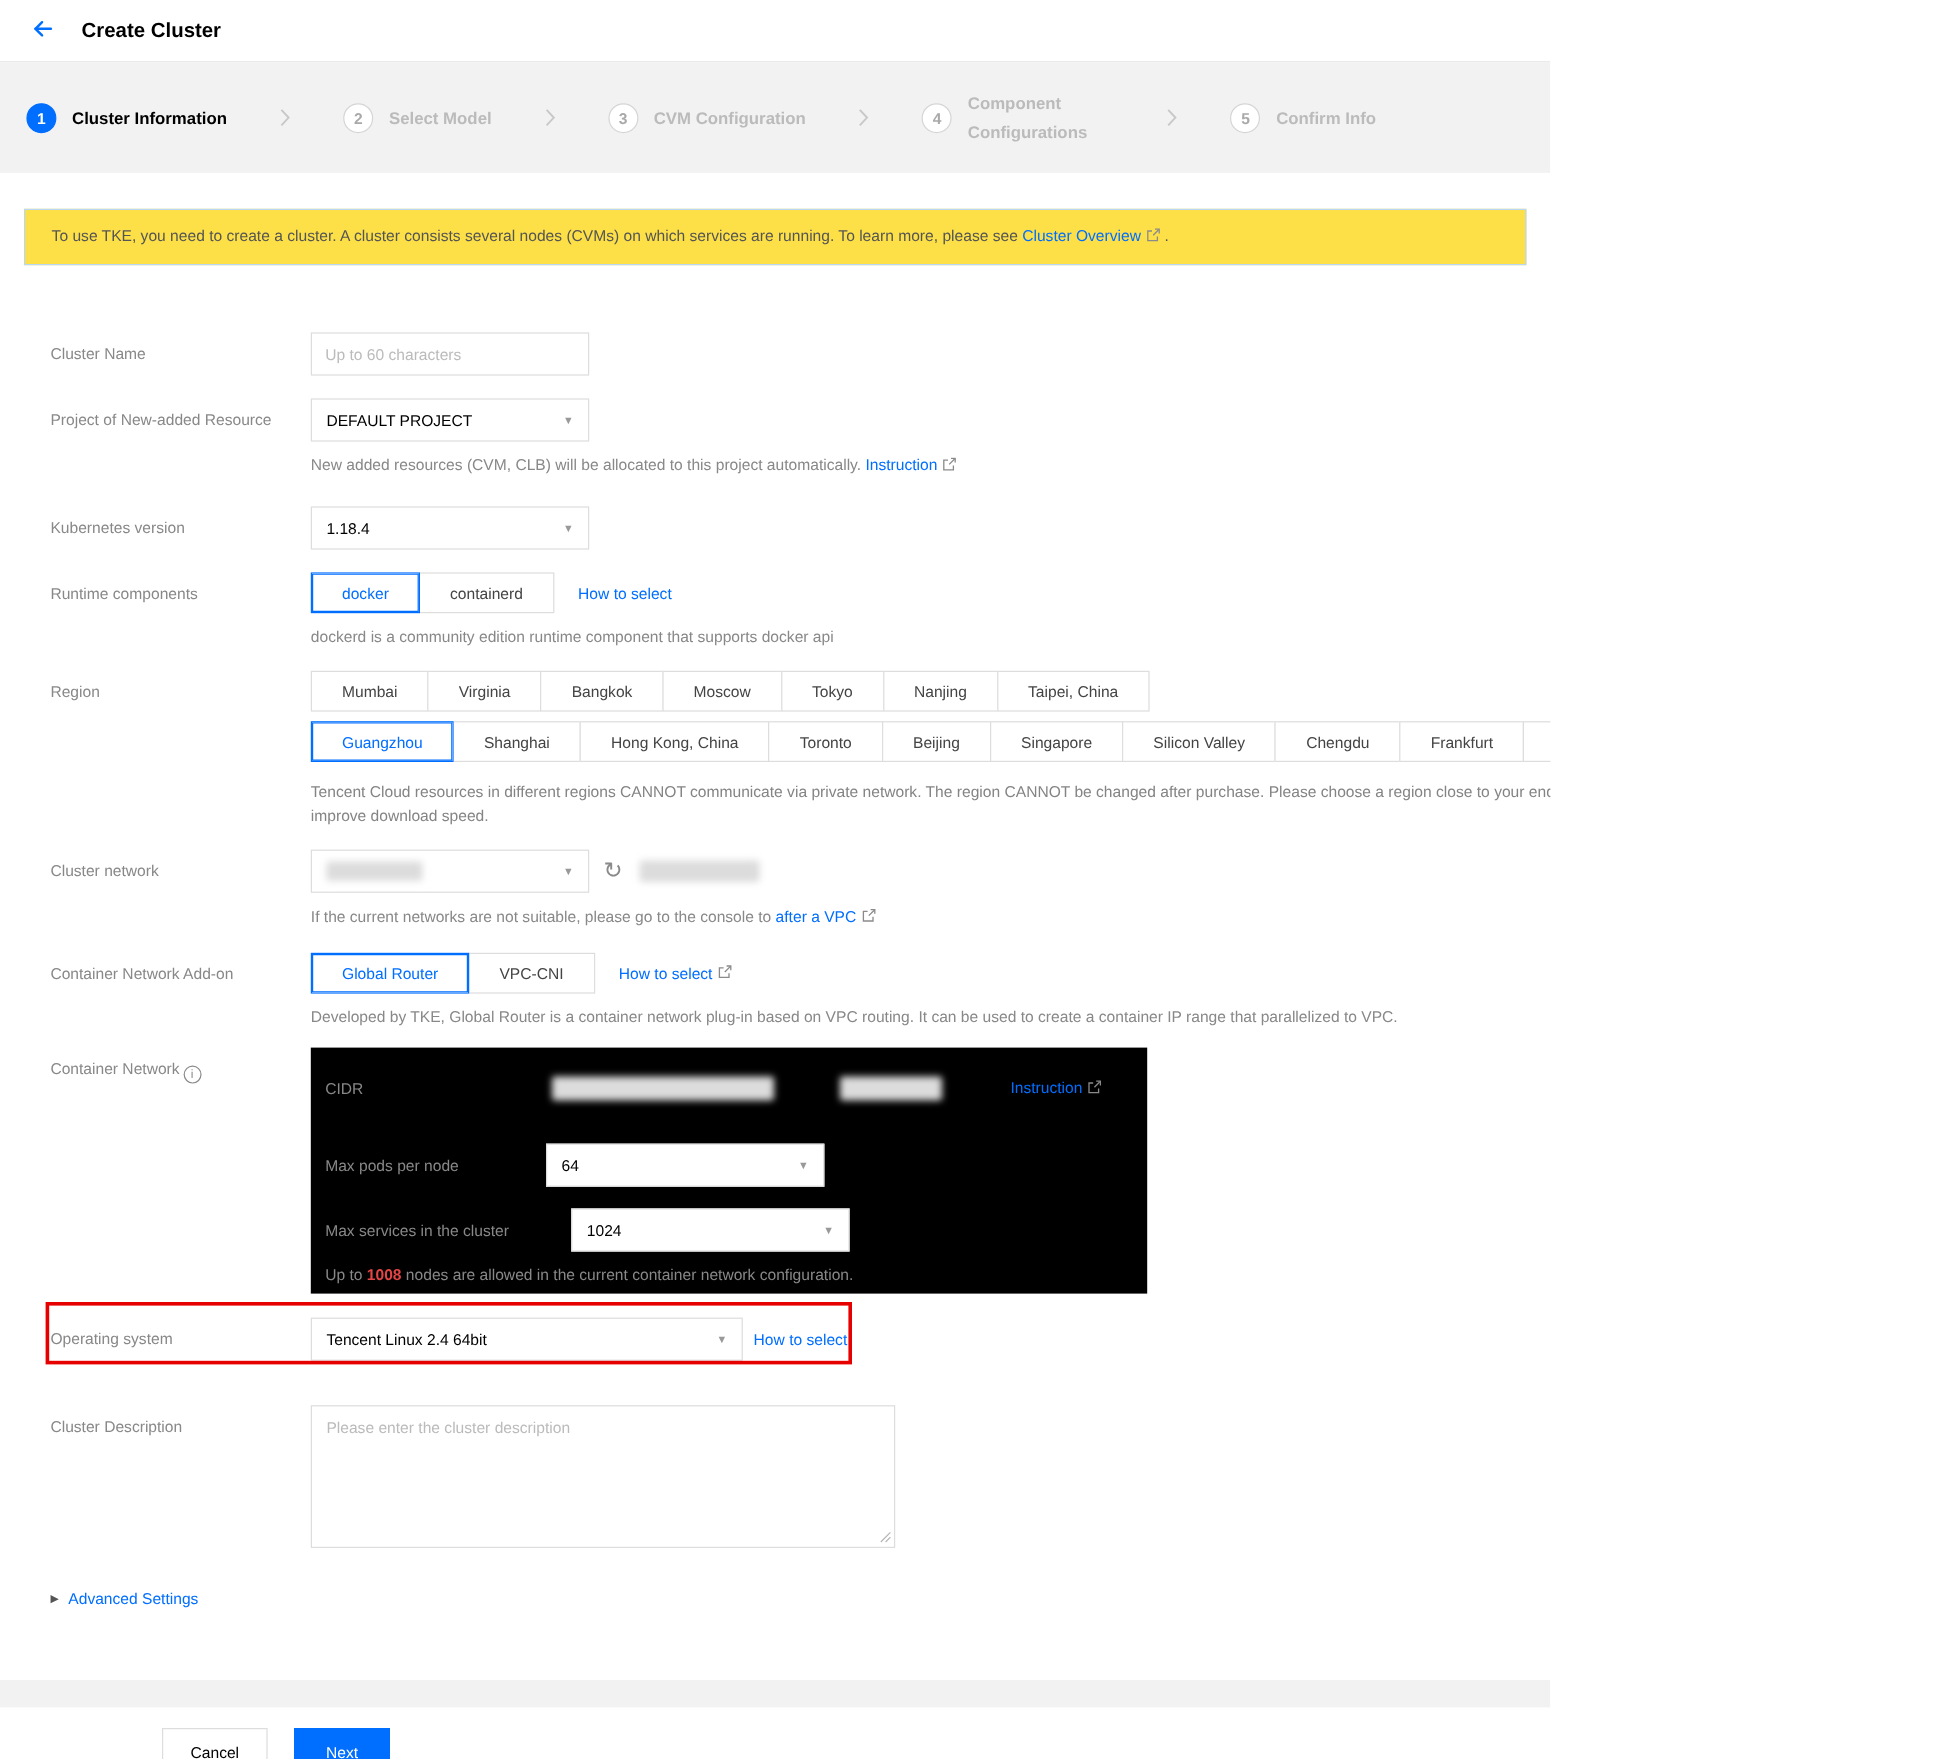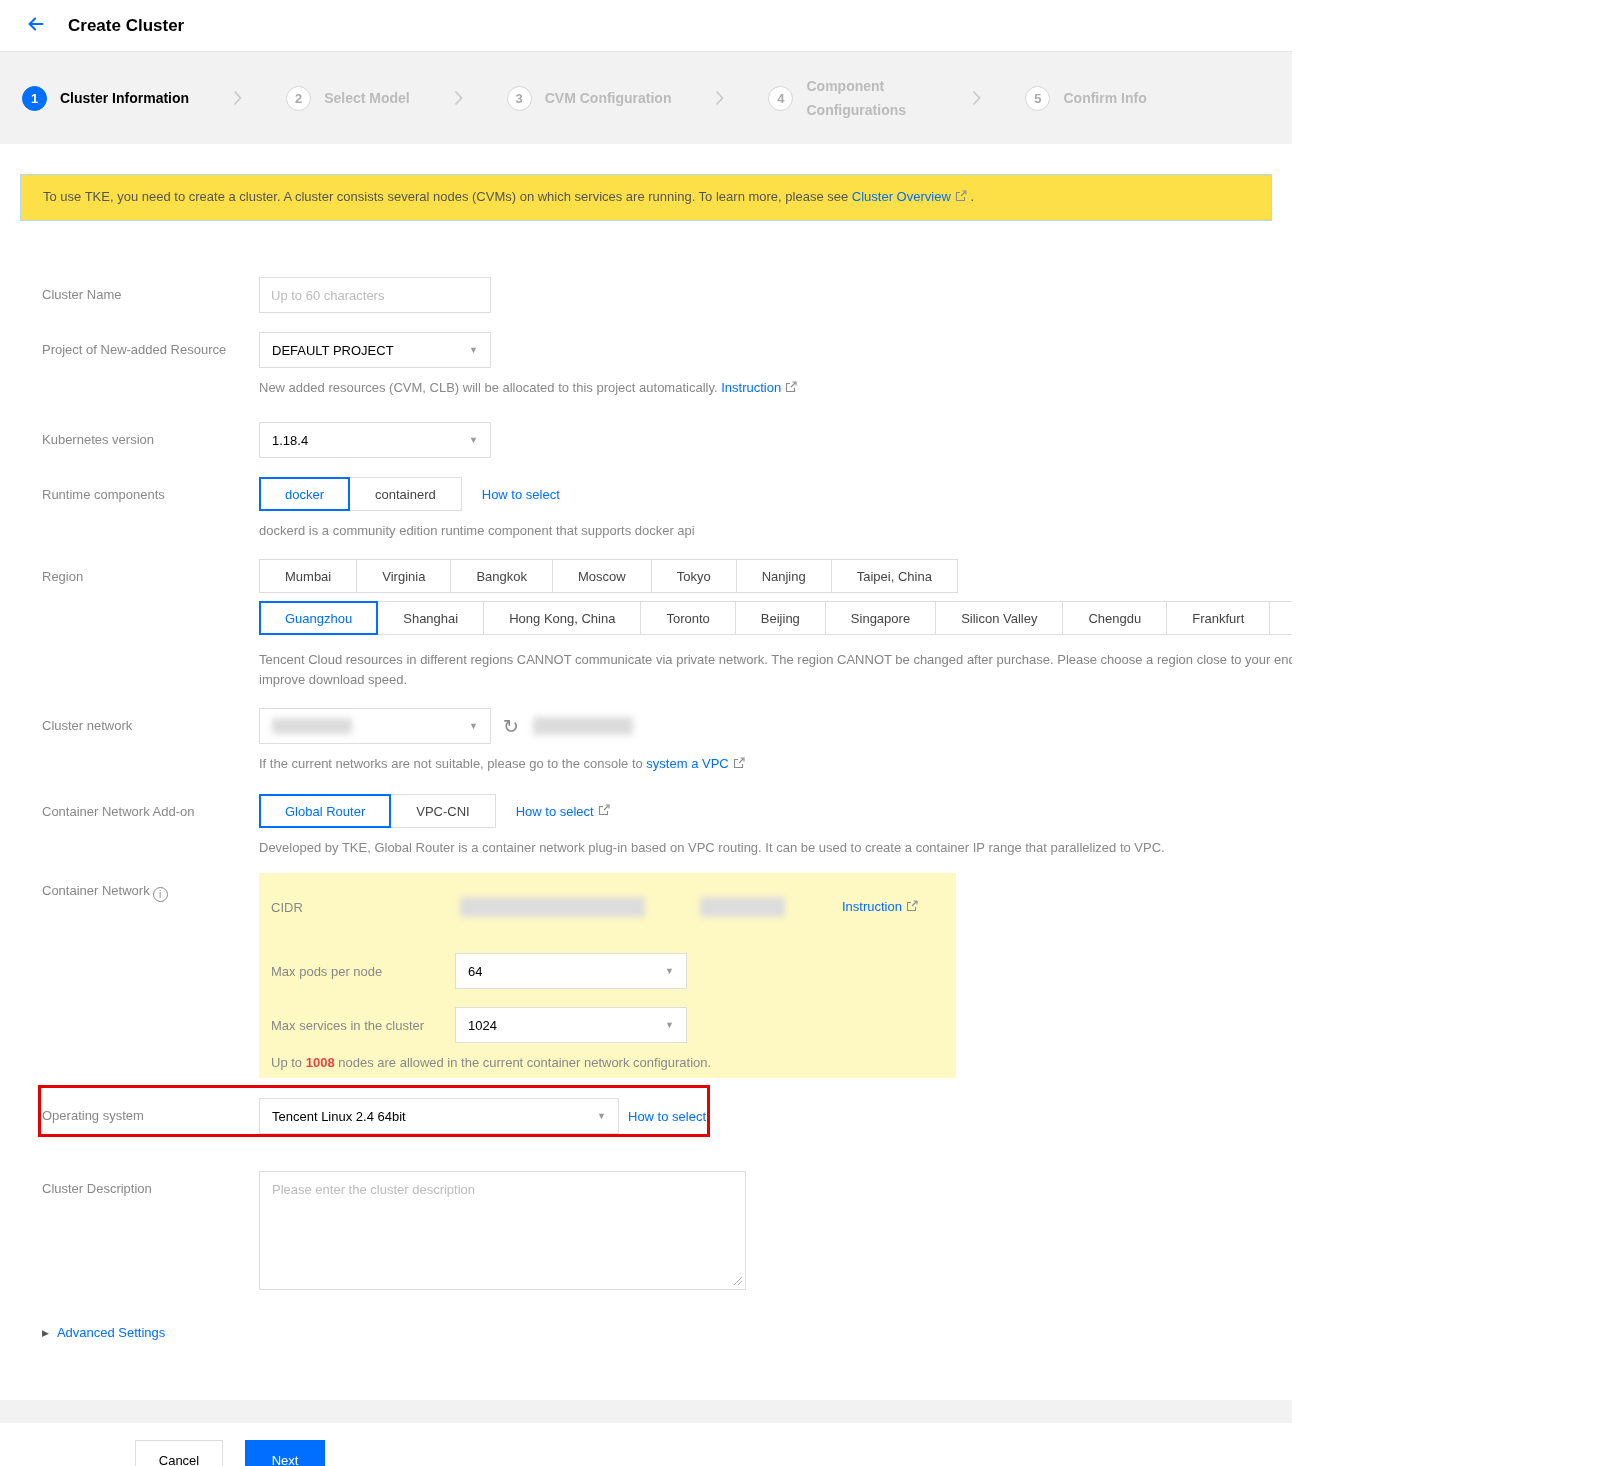--- a/index.html
+++ b/index.html
@@ -55,21 +55,21 @@
 
   .region-rows { display:flex; flex-direction:column; gap:8px; }
   .region-note { width:1260px; margin-top:15px; color:#848484; line-height:20px; }
 
   .blur-pill { background:#dcdcdc; border-radius:2px; filter:blur(3px); }
   .refresh-icon { font-size:19px; color:#8a8a8a; margin:0 14px 0 12px; cursor:pointer; line-height:1; }
 
   .info-icon { display:inline-flex; width:15px; height:15px; border:1px solid #8a8a8a; border-radius:50%; color:#8a8a8a;
                font-size:10px; align-items:center; justify-content:center; margin-left:3px; vertical-align:-3px; cursor:pointer; }
 
-  .graybox { width:697px; background:#fef9c3; padding:24px 12px 7px; }
+  .graybox { width:697px; background:#000000; padding:24px 12px 7px; }
   .gb-row { display:flex; align-items:center; }
   .gb-label { width:184px; color:#888; flex-shrink:0; }
   .gb-select { background:#fff; }
   .warn-red { color:#e54545; font-weight:bold; }
 
   .os-row { position:relative; }
   .red-frame { position:absolute; left:18px; top:-13px; width:672px; height:52px; border:3px solid #e60000; pointer-events:none; z-index:2; }
   .os-select { width:360px; }
 
   .ta-wrap { position:relative; }
@@ -255,21 +255,21 @@
       <div class="f-ctrl">
         <div class="ctrl-line">
           <div class="select-box">
             <span class="blur-pill" style="width:80px;height:16px;"></span>
             <span class="caret">▼</span>
           </div>
           <span class="refresh-icon">↻</span>
           <span class="blur-pill" style="width:100px;height:18px;"></span>
         </div>
         <div class="helper helper-under">
-          <span>If the current networks are not suitable, please go to the console to </span><span class="link">system a VPC</span><span class="ext-icon"><svg width="12" height="12" viewBox="0 0 12 12" fill="none" stroke="#8a8a8a" stroke-width="1.1">
+          <span>If the current networks are not suitable, please go to the console to </span><span class="link">after a VPC</span><span class="ext-icon"><svg width="12" height="12" viewBox="0 0 12 12" fill="none" stroke="#8a8a8a" stroke-width="1.1">
                 <path d="M9.5 7v3.5h-8v-8H5"></path>
                 <path d="M7.5 1h3.5v3.5"></path>
                 <path d="M10.5 1.5L6 6"></path>
               </svg></span>
         </div>
       </div>
     </div>
 
     <div class="form-row mt-addon">
       <div class="f-label">Container Network Add-on</div>
@@ -308,21 +308,21 @@
                     <path d="M10.5 1.5L6 6"></path>
                   </svg></span></span>
           </div>
           <div class="gb-row" style="margin-top:36px;">
             <div class="gb-label">Max pods per node</div>
             <div class="select-box gb-select">
               <span>64</span>
               <span class="caret">▼</span>
             </div>
           </div>
-          <div class="gb-row" style="margin-top:18px;">
+          <div class="gb-row" style="margin-top:18px;gap:21px;">
             <div class="gb-label">Max services in the cluster</div>
             <div class="select-box gb-select">
               <span>1024</span>
               <span class="caret">▼</span>
             </div>
           </div>
           <div class="helper" style="margin-top:12px;">
             <span>Up to </span><span class="warn-red">1008</span><span> nodes are allowed in the current container network configuration.</span>
           </div>
         </div>

